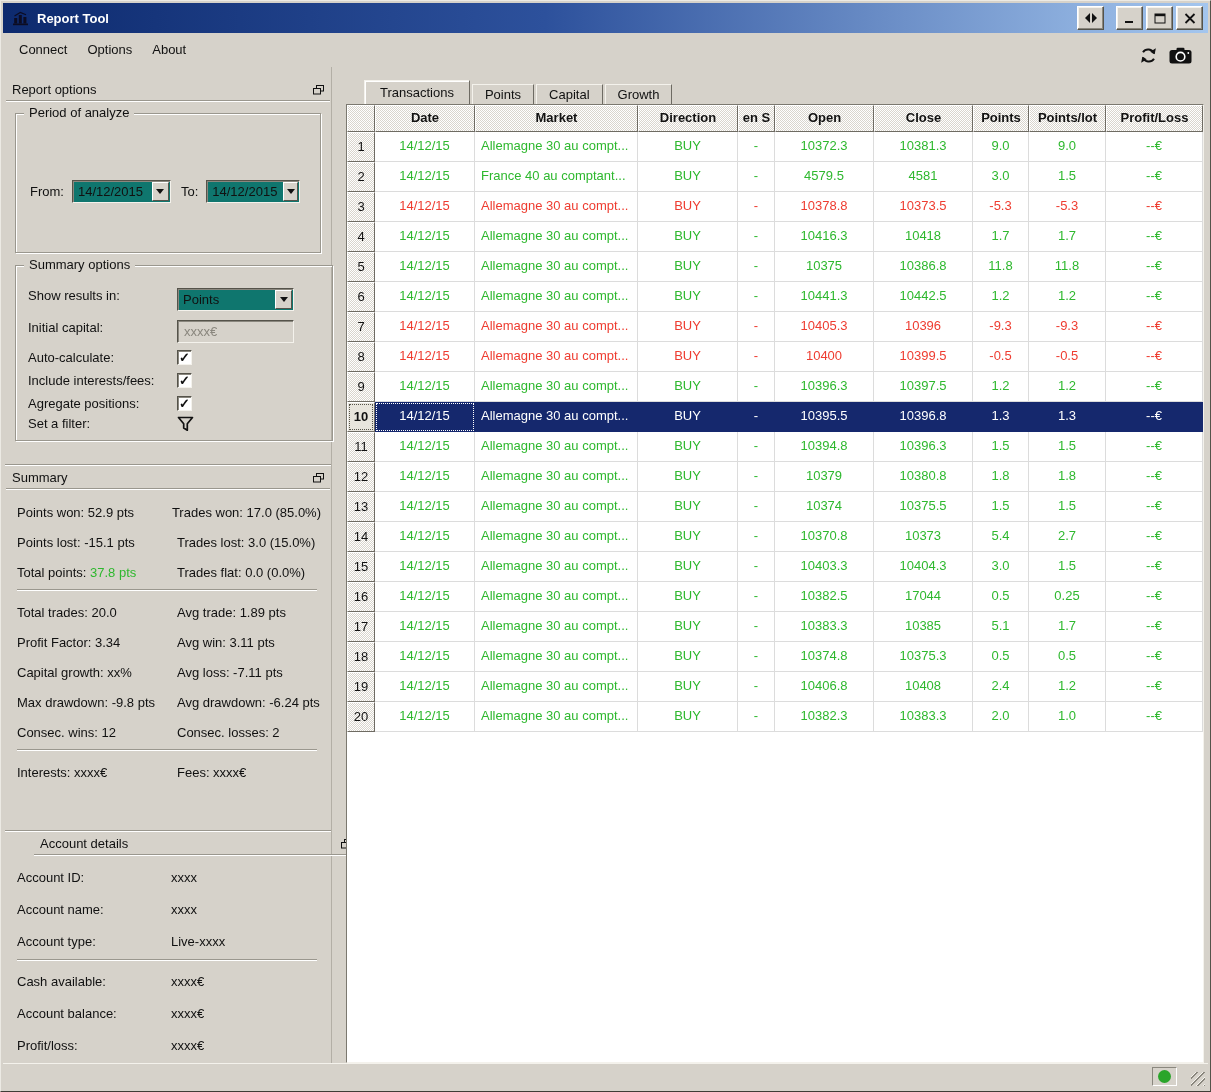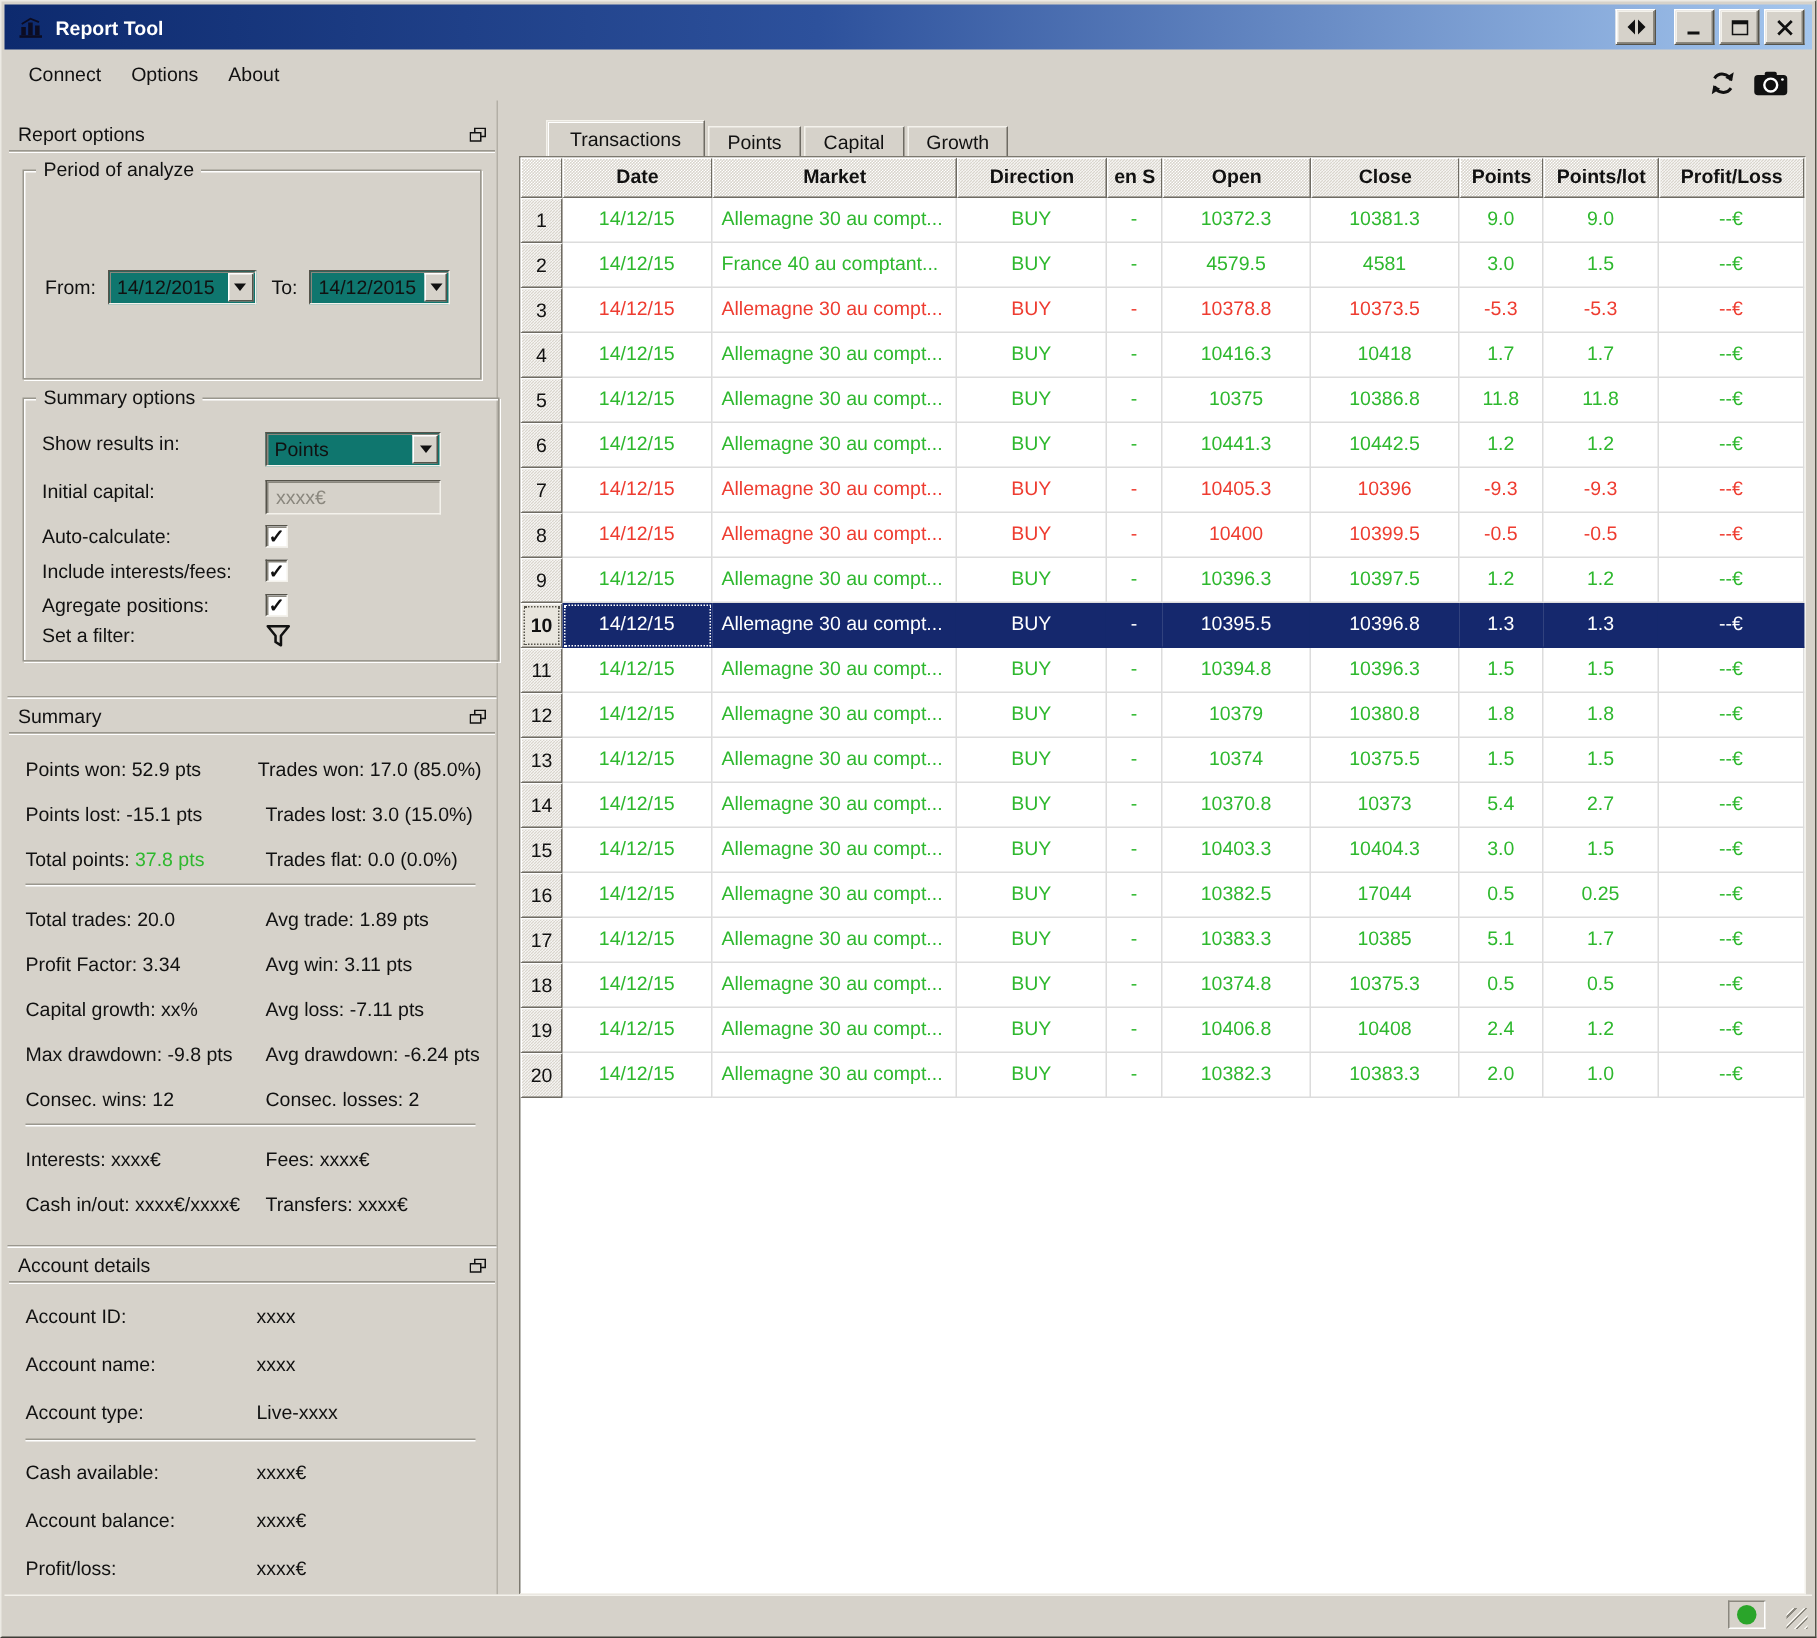--- a/index.html
+++ b/index.html
@@ -278,28 +278,24 @@
         <span class="stat-left">Consec. wins: 12</span>
         <span class="stat-right">Consec. losses: 2</span>
       </div>
     </div>
   <div class="hsep" style="left:16px;width:300px;top:748px;"></div>
   <div class="stat-block" id="summary-block3" style="top:756px;">
       <div class="stat-row">
         <span class="stat-left">Interests: xxxx€</span>
         <span class="stat-right">Fees: xxxx€</span>
       </div>
-      <div class="stat-row">
-        <span class="stat-left">Cash in/out: xxxx€/xxxx€</span>
-        <span class="stat-right">Transfers: xxxx€</span>
-      </div>
     </div>
 
   <div class="hsep" style="top:829px;"></div>
-  <div class="panel-header" style="top:832px;">
+  <div class="panel-header" style="top:832px;margin-left:28px;">
     <span class="panel-title">Account details</span>
     <span class="float-icon">
       <svg width="11" height="10" viewBox="0 0 11 10">
           <rect x="3.5" y="0.5" width="7" height="5.5" fill="none" stroke="#111"></rect>
           <rect x="0.5" y="3.5" width="7" height="5.5" fill="#d6d2ca" stroke="#111"></rect>
         </svg>
     </span>
   </div>
   <div class="kv-block" id="account-block1" style="top:860px;">
       <div class="kv-row">

